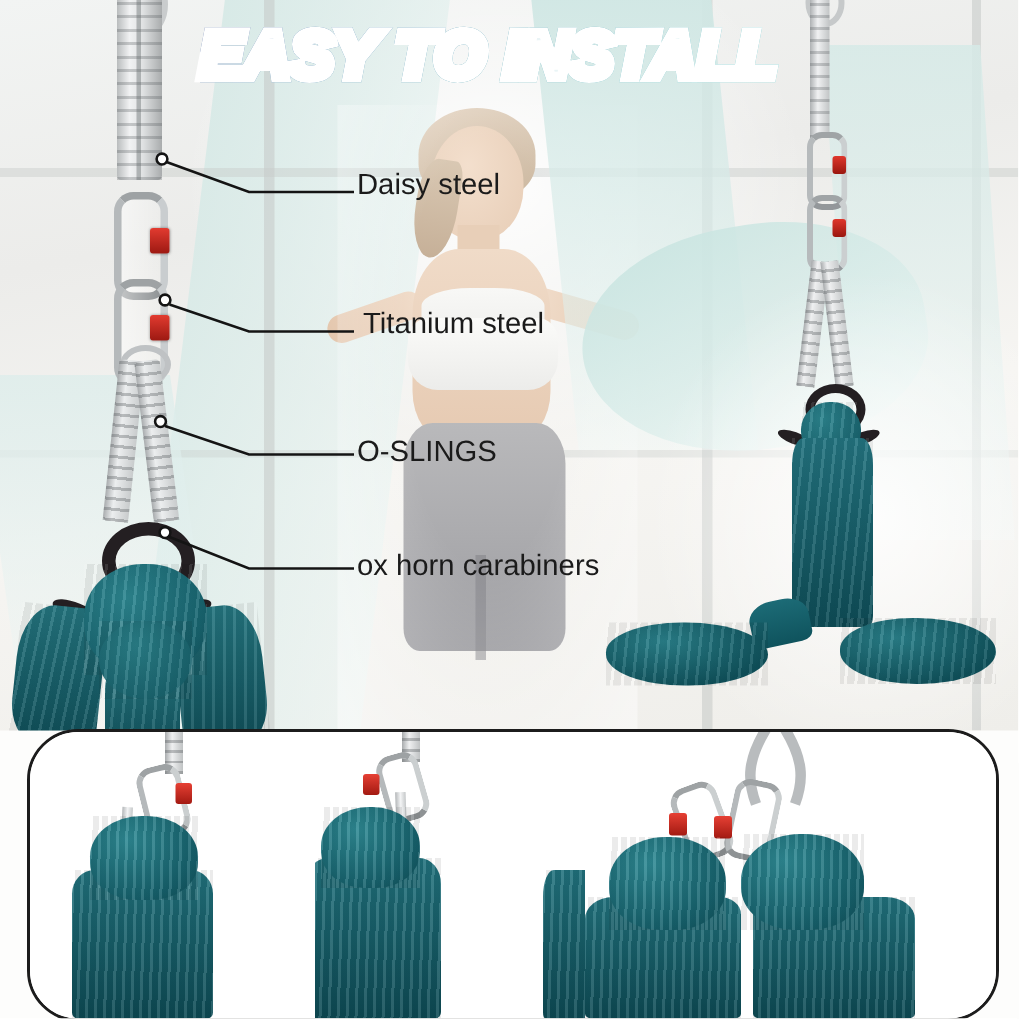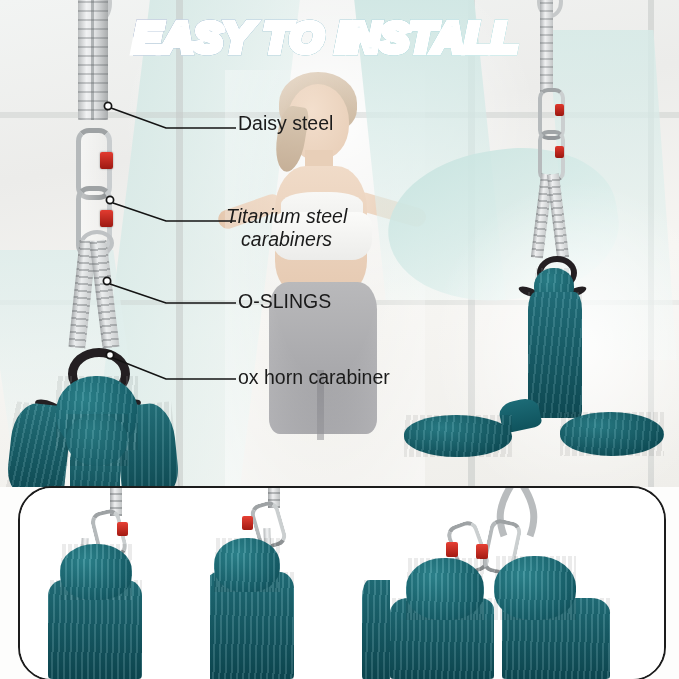--- a/index.html
+++ b/index.html
@@ -145,21 +145,21 @@
   .pile-a{left:404px;top:415px;width:108px;height:42px;}
   .pile-b{left:560px;top:412px;width:104px;height:44px;}
   .pile-link{position:absolute;left:500px;top:400px;width:40px;height:30px;
              background:linear-gradient(180deg,#1c6b76,#0f535d);border-radius:40% 40% 20% 20%;transform:rotate(-12deg);}
 
   
   .lead{position:absolute;left:0;top:0;width:679px;height:487px;pointer-events:none;}
   .lbl{position:absolute;color:#1b1b1b;font-size:19.5px;line-height:23px;
        font-family:"Liberation Sans","DejaVu Sans",sans-serif;white-space:pre;}
   .lbl-daisy{left:238px;top:112px;}
-  .lbl-tit{left:226px;top:205px;text-align:center;font-style:italic;}
+  .lbl-tit{left:242px;top:205px;text-align:center;}
   .lbl-tit .l2line{display:block;text-align:center;}
   .lbl-osl{left:238px;top:290px;}
   .lbl-ox{left:238px;top:366px;}
 
   
   .title{position:absolute;left:133px;top:13px;width:410px;height:52px;
          font-size:43px;font-weight:bold;font-style:italic;letter-spacing:.5px;
          font-family:"Liberation Sans","DejaVu Sans",sans-serif;
          -webkit-text-stroke:7px #ffffff;paint-order:stroke fill;
          background:linear-gradient(150deg,#3d4f8f 0%,#2c6fa0 22%,#2b8f9e 52%,#3fb3b8 78%,#51c2c0 100%);
@@ -316,25 +316,25 @@
         <path d="M113,203 L166,221 L236,221"></path>
         <circle cx="107" cy="281" r="3.6" fill="#ffffff"></circle>
         <path d="M110,284 L166,303 L236,303"></path>
         <circle cx="110" cy="355" r="3.6" fill="#ffffff"></circle>
         <path d="M113,358 L166,379 L236,379"></path>
       </g>
     </svg>
 
     <div class="lbl lbl-daisy">Daisy steel</div>
 
-    <div class="lbl lbl-tit"><span>Titanium steel</span><span class="l2line">carabiners</span></div>
+    <div class="lbl lbl-tit"><span>Titanium steel</span></div>
 
     <div class="lbl lbl-osl">O-SLINGS</div>
 
-    <div class="lbl lbl-ox">ox horn carabiner</div>
+    <div class="lbl lbl-ox">ox horn carabiners</div>
 
     <div class="title-shadow">EASY TO INSTALL</div>
     <div class="title">EASY TO INSTALL</div>
   </div>
 
   <div class="panel">
 
     <div class="cell cell-1">
       <div class="pc-strap" style="left:90px;top:-6px;width:12px;height:34px;">
           <div class="pc-strap-st"></div>

